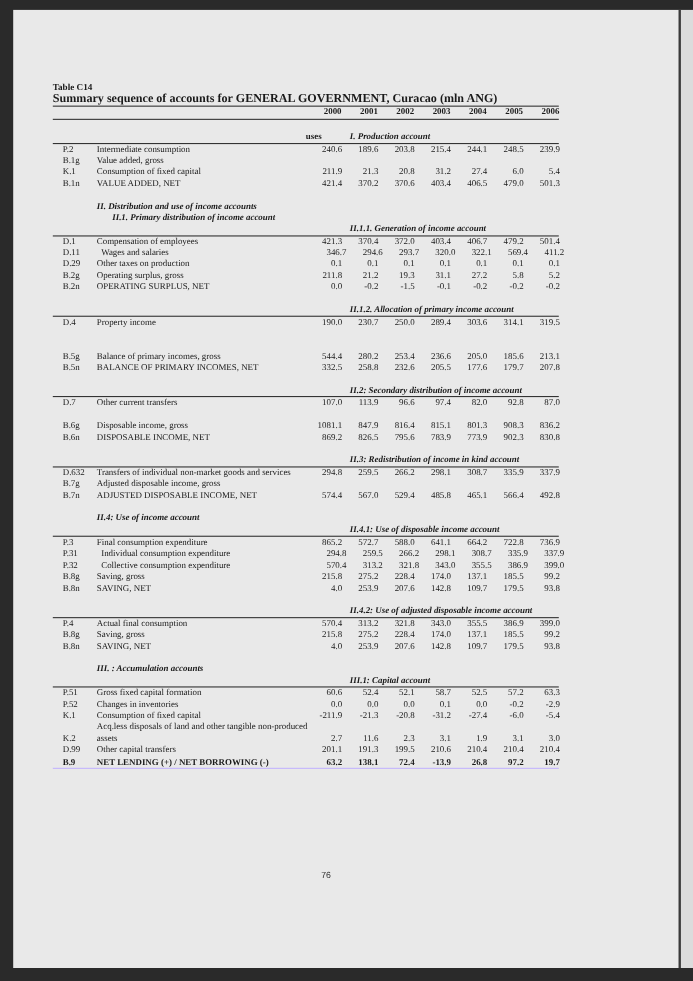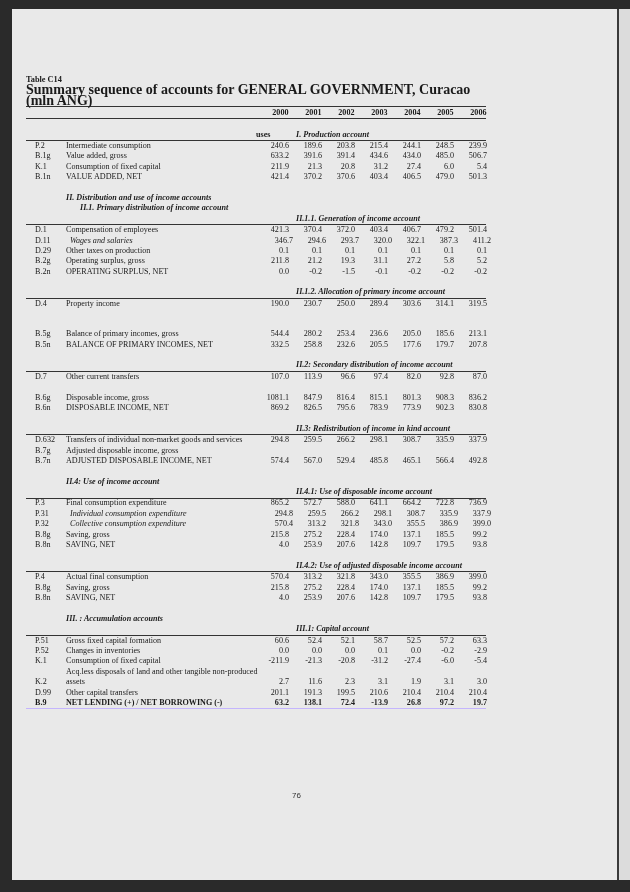--- a/index.html
+++ b/index.html
@@ -1,34 +1,34 @@
 <!DOCTYPE html>
 <html><head>
 <meta charset="utf-8">
 <style>
   html, body { margin:0; padding:0; }
   body { width:630px; height:892px; background:#2a2a2a; position:relative; overflow:hidden;
          font-family:"Liberation Serif", serif; color:#1a1a1a; }
   .page { position:absolute; left:12px; top:9px; width:605px; height:871px; background:#e9e9e9; }
   .rightedge { position:absolute; left:617px; top:9px; width:13px; height:871px; background:#dcdcdc; border-left:2px solid #3a3a3a; }
-  .content { position:absolute; left:26px; top:75px; width:460px; font-size:8.1px; line-height:10.4px; }
+  .content { position:absolute; left:48px; top:75px; width:460px; font-size:8.1px; line-height:10.4px; }
   .t-title { font-weight:bold; font-size:8.3px; }
-  .t-sub { font-weight:bold; font-size:14px; border-bottom:1px solid #333; padding-bottom:0; }
+  .t-sub { font-weight:bold; font-size:11px; border-bottom:1px solid #333; padding-bottom:0; }
   .row { display:flex; height:10.4px; align-items:flex-end; white-space:nowrap; }
   .code { width:40px; flex:none; padding-left:9px; box-sizing:border-box; }
   .label { width:190px; flex:none; overflow:visible; }
   .vals { display:flex; margin-left:auto; }
   .v { width:33px; text-align:right; flex:none; }
   .yearrow { font-weight:bold; border-bottom:1px solid #333; height:11px;justify-content:center; }
   .sec { font-weight:bold; font-style:italic; }
   .sechead { border-bottom:1px solid #333;justify-content:flex-end; }
   .bold { font-weight:bold; }
   .gap { height:10.4px; }
   .gap2 { height:20px; }
-  .ind1 { padding-left:4px;font-style:italic; }
+  .ind1 { padding-left:4px; }
   .ind2 { padding-left:14px; }
   .ind3 { padding-left:28px; }
   .lastline { border-bottom:1px solid #c4b5fd; }
   .pagenum { position:absolute; left:292px; top:791px; font-family:"Liberation Sans", sans-serif; font-size:8px; color:#333; }
 </style>
 </head>
 <body>
 
 <div class="page"></div>
 <div class="rightedge"></div>
@@ -66,29 +66,20 @@
           <span class="v">203.8</span>
           <span class="v">215.4</span>
           <span class="v">244.1</span>
           <span class="v">248.5</span>
           <span class="v">239.9</span>
         </span>
       </div>
       <div class="row">
         <span class="code">B.1g</span>
         <span class="label">Value added, gross</span>
-        <span class="vals">
-          <span class="v">633.2</span>
-          <span class="v">391.6</span>
-          <span class="v">391.4</span>
-          <span class="v">434.6</span>
-          <span class="v">434.0</span>
-          <span class="v">485.0</span>
-          <span class="v">506.7</span>
-        </span>
       </div>
       <div class="row">
         <span class="code">K.1</span>
         <span class="label">Consumption of fixed capital</span>
         <span class="vals">
           <span class="v">211.9</span>
           <span class="v">21.3</span>
           <span class="v">20.8</span>
           <span class="v">31.2</span>
           <span class="v">27.4</span>
@@ -140,21 +131,21 @@
       </div>
       <div class="row">
         <span class="code">D.11</span>
         <span class="label ind1">Wages and salaries</span>
         <span class="vals">
           <span class="v">346.7</span>
           <span class="v">294.6</span>
           <span class="v">293.7</span>
           <span class="v">320.0</span>
           <span class="v">322.1</span>
-          <span class="v">387.3</span>
+          <span class="v">569.4</span>
           <span class="v">411.2</span>
         </span>
       </div>
       <div class="row">
         <span class="code">D.29</span>
         <span class="label">Other taxes on production</span>
         <span class="vals">
           <span class="v">0.1</span>
           <span class="v">0.1</span>
           <span class="v">0.1</span>

